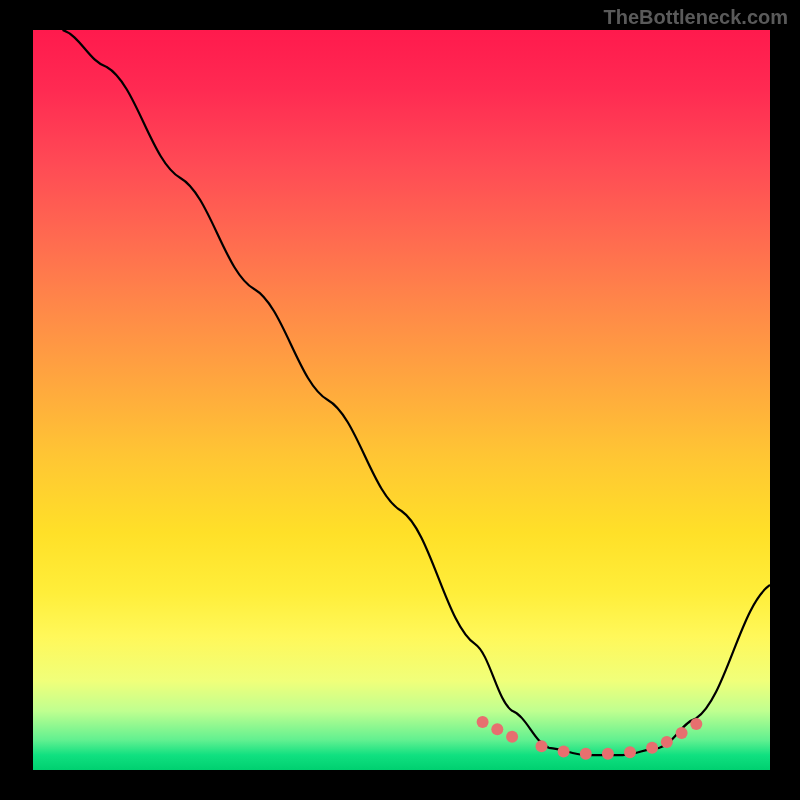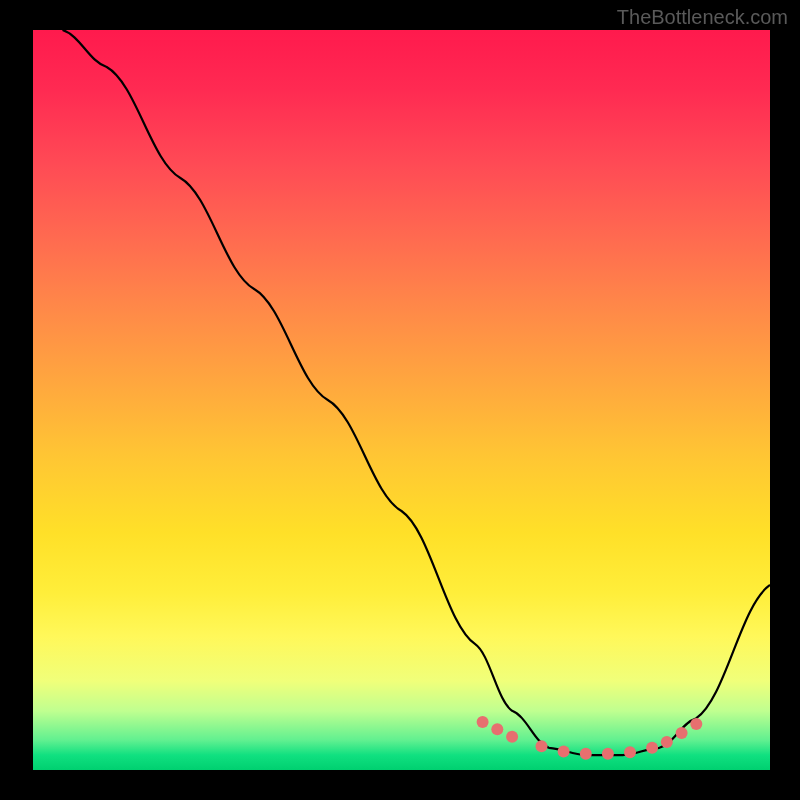--- a/index.html
+++ b/index.html
@@ -10,21 +10,21 @@
   position: relative;
   font-family: Arial, sans-serif;
   overflow: hidden;
 }
 .attribution {
   position: absolute;
   top: 6px;
   right: 12px;
   color: #5a5a5a;
   font-size: 20px;
-  font-weight: 400;
+  font-weight: 700;
   z-index: 10;
 }
 .plot-area {
   position: absolute;
   left: 33px;
   top: 30px;
   width: 737px;
   height: 740px;
 }
 .plot-bg {

